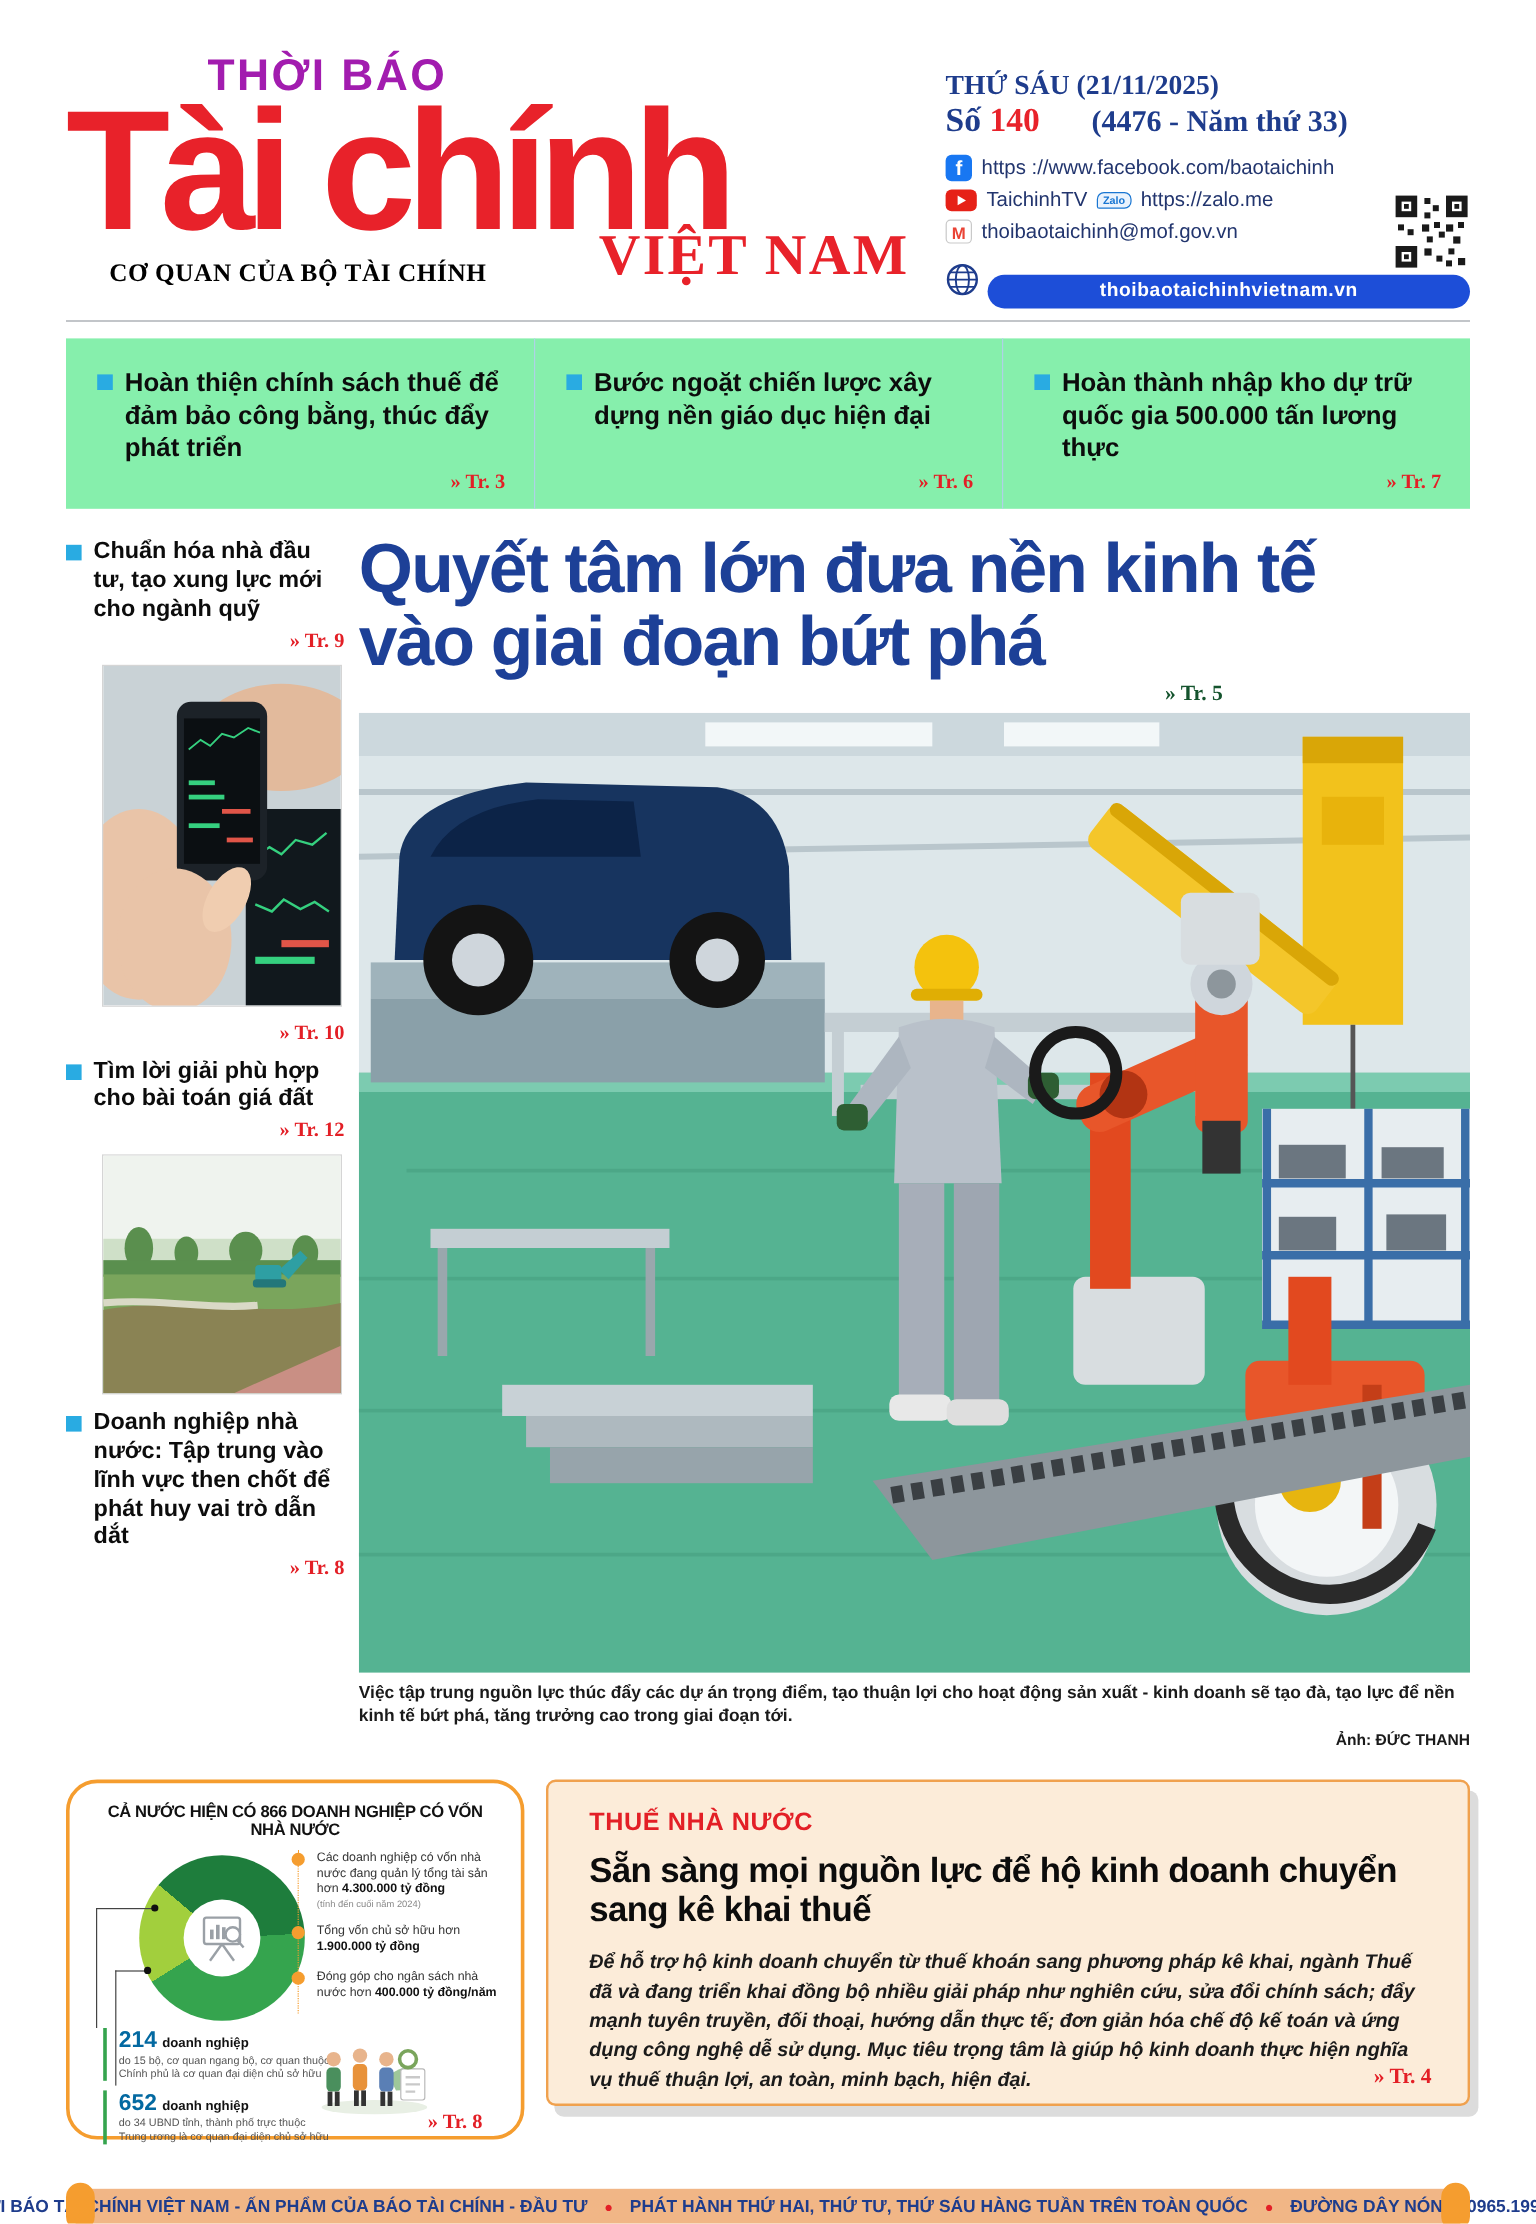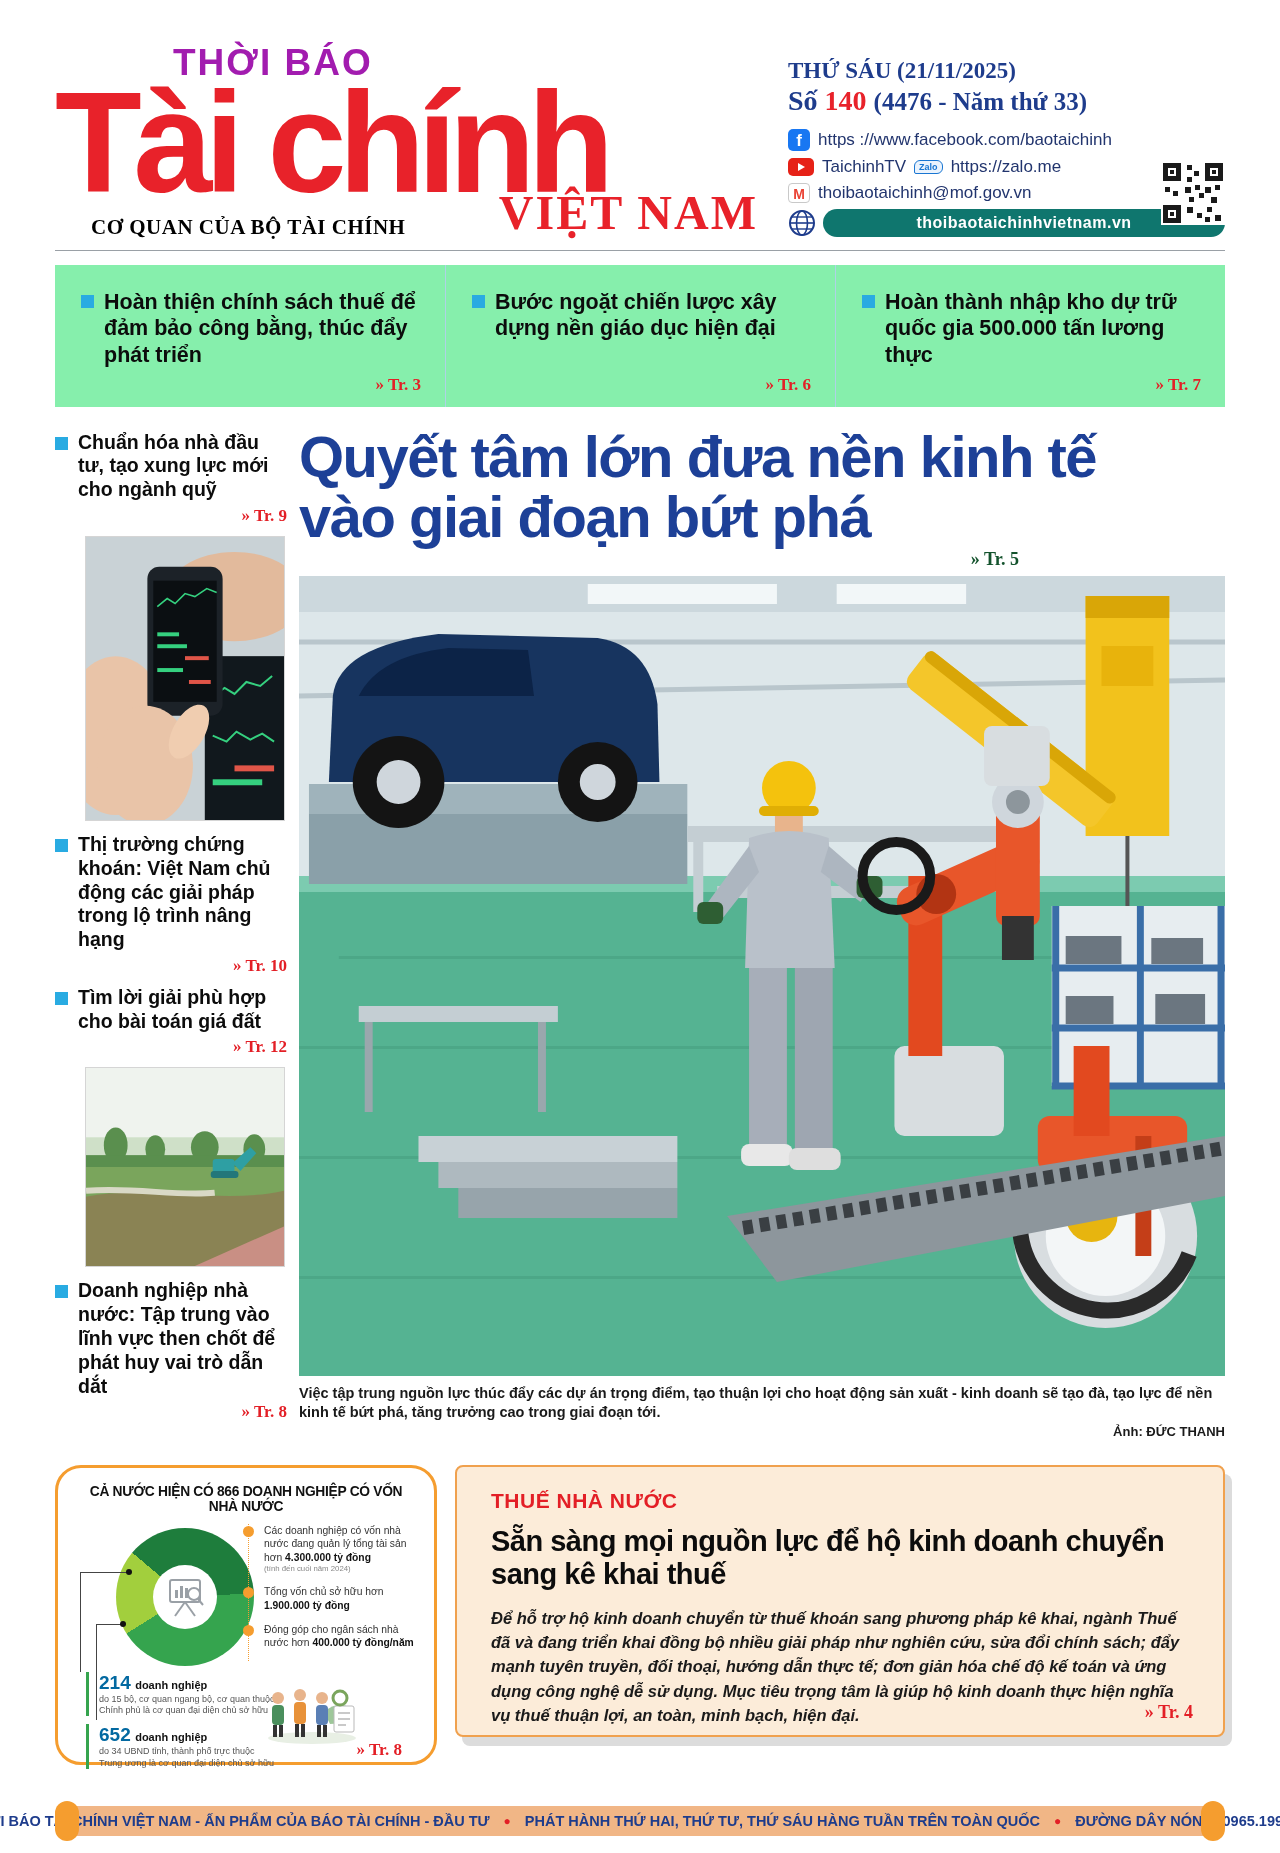--- a/index.html
+++ b/index.html
@@ -16,32 +16,32 @@
   .mast-kicker { color:#a21caf; font-weight:bold; font-size:37px; letter-spacing:2px; margin-left:118px; }
   .mast-logo { color:#e8222a; font-weight:bold; font-size:142px; line-height:0.92; letter-spacing:-8px; margin-top:-6px; white-space:nowrap; }
   .mast-bottom { display:flex; justify-content:space-between; align-items:flex-end; margin-top:2px; }
   .mast-agency { font-family:"Liberation Serif", serif; font-weight:bold; font-size:21px; color:#000; letter-spacing:0.5px; margin-left:36px; }
   .mast-region { font-family:"Liberation Serif", serif; font-weight:bold; font-size:48px; color:#e8222a; letter-spacing:2px; margin-top:-26px; margin-right:12px; }
 
   .mast-right { flex:1; padding-top:16px; padding-left:18px; position:relative; }
   .issue-date { font-family:"Liberation Serif", serif; font-weight:bold; color:#1e3c8c; font-size:23px; line-height:1.1; }
   .issue-line { font-family:"Liberation Serif", serif; font-weight:bold; color:#1e3c8c; font-size:28px; margin-top:2px; }
   .issue-line .num { color:#e8222a; }
-  .issue-line .detail { font-size:25px; }
+  .issue-line .detail { font-size:25px;margin-left:36px; }
   .social { margin-top:12px; position:relative; padding-right:74px; }
   .social-row { display:flex; align-items:center; gap:8px; margin-bottom:6px; color:#22356e; font-size:17px; font-weight:500; white-space:nowrap; }
   .ic-fb { width:22px; height:22px; border-radius:5px; background:#1877f2; color:#fff; font-weight:bold; font-size:17px; text-align:center; line-height:23px; flex:none; }
   .ic-yt { width:26px; height:18px; border-radius:5px; background:#e62117; position:relative; flex:none; }
   .ic-yt::after { content:""; position:absolute; left:10px; top:5px; border-left:7px solid #fff; border-top:4px solid transparent; border-bottom:4px solid transparent; }
   .ic-zalo { border:1.5px solid #1976d2; color:#1976d2; font-size:9px; font-weight:bold; border-radius:6px 6px 6px 2px; padding:1px 4px; flex:none; background:#eaf3fd; }
   .ic-mail { width:22px; height:20px; border:1px solid #c9c9c9; border-radius:4px; background:#fff; position:relative; flex:none; text-align:center; }
   .ic-mail span { color:#ea4335; font-weight:bold; font-size:14px; line-height:19px; }
   .qr { position:absolute; right:0; top:32px; width:64px; height:64px; }
   .site-row { display:flex; align-items:center; gap:7px; margin-top:6px; }
-  .site-pill { flex:1; background:#0f766e; color:#fff; font-weight:bold; font-size:16px; text-align:center; border-radius:999px; padding:5px 0; letter-spacing:0.5px; }
+  .site-pill { flex:1; background:#1d4ed8; color:#fff; font-weight:bold; font-size:16px; text-align:center; border-radius:999px; padding:5px 0; letter-spacing:0.5px;margin-top:20px; }
 
   .top-rule { margin:10px 55px 0 55px; border-top:1.5px solid #9aa0a6; }
 
   
   .teasers { margin:14px 55px 0 55px; background:#86efac; display:flex; }
   .teaser { width:33.333%; padding:24px 24px 12px 26px; display:flex; flex-direction:column; min-height:140px; }
   .teaser + .teaser { border-left:1.5px solid #aed2e6; }
   .t-row { display:flex; flex:1; }
   .sq { width:13px; height:13px; background:#29abe2; margin:6px 10px 0 0; flex:none; }
   .t-title { font-weight:bold; font-size:21.5px; line-height:1.24; color:#0c0c0c; }
@@ -238,24 +238,20 @@
           <rect x="72" y="132" width="26" height="4"></rect>
         </g>
       <g fill="#e05548">
           <rect x="100" y="120" width="24" height="4"></rect>
           <rect x="104" y="144" width="22" height="4"></rect>
         </g>
       <ellipse cx="60" cy="230" rx="48" ry="60" fill="#e9c4a8"></ellipse>
       <ellipse cx="104" cy="196" rx="16" ry="30" fill="#f0cdb0" transform="rotate(30 104 196)"></ellipse>
     </svg>
 
-    <div class="s-item">
-      <span class="sq"></span>
-      <div class="s-title">Thị trường chứng khoán: Việt Nam chủ động các giải pháp trong lộ trình nâng hạng</div>
-    </div>
     <div class="s-ref">» Tr. 10</div>
 
     <div class="s-item">
       <span class="sq"></span>
       <div class="s-title">Tìm lời giải phù hợp cho bài toán giá đất</div>
     </div>
     <div class="s-ref">» Tr. 12</div>
 
     <svg class="s-img" viewBox="0 0 200 200" height="200" preserveAspectRatio="none">
       <rect width="200" height="95" fill="#eff3ee"></rect>

